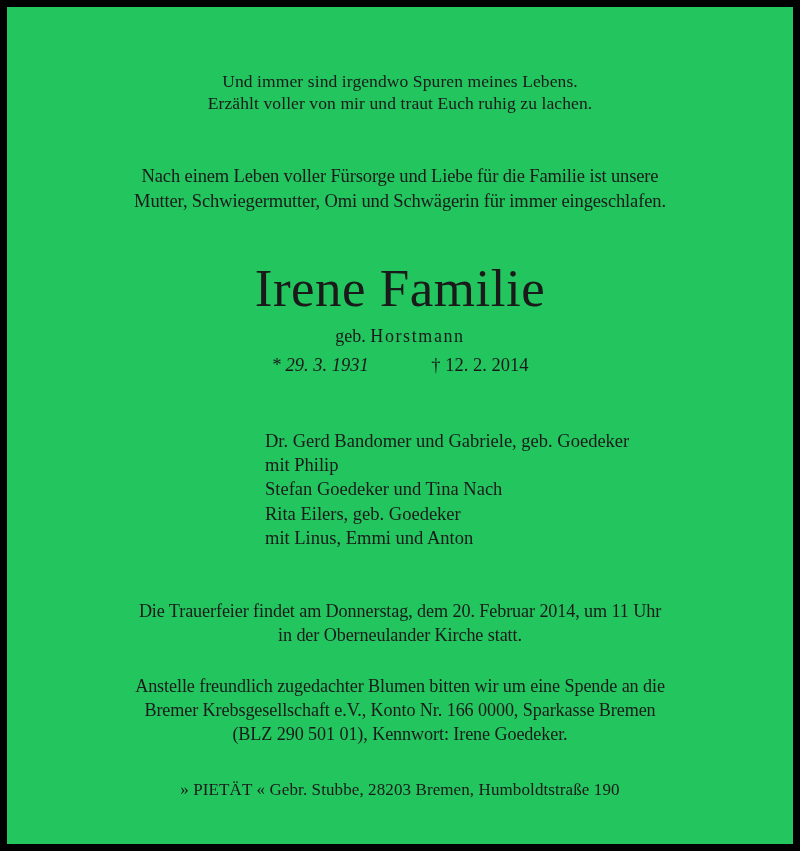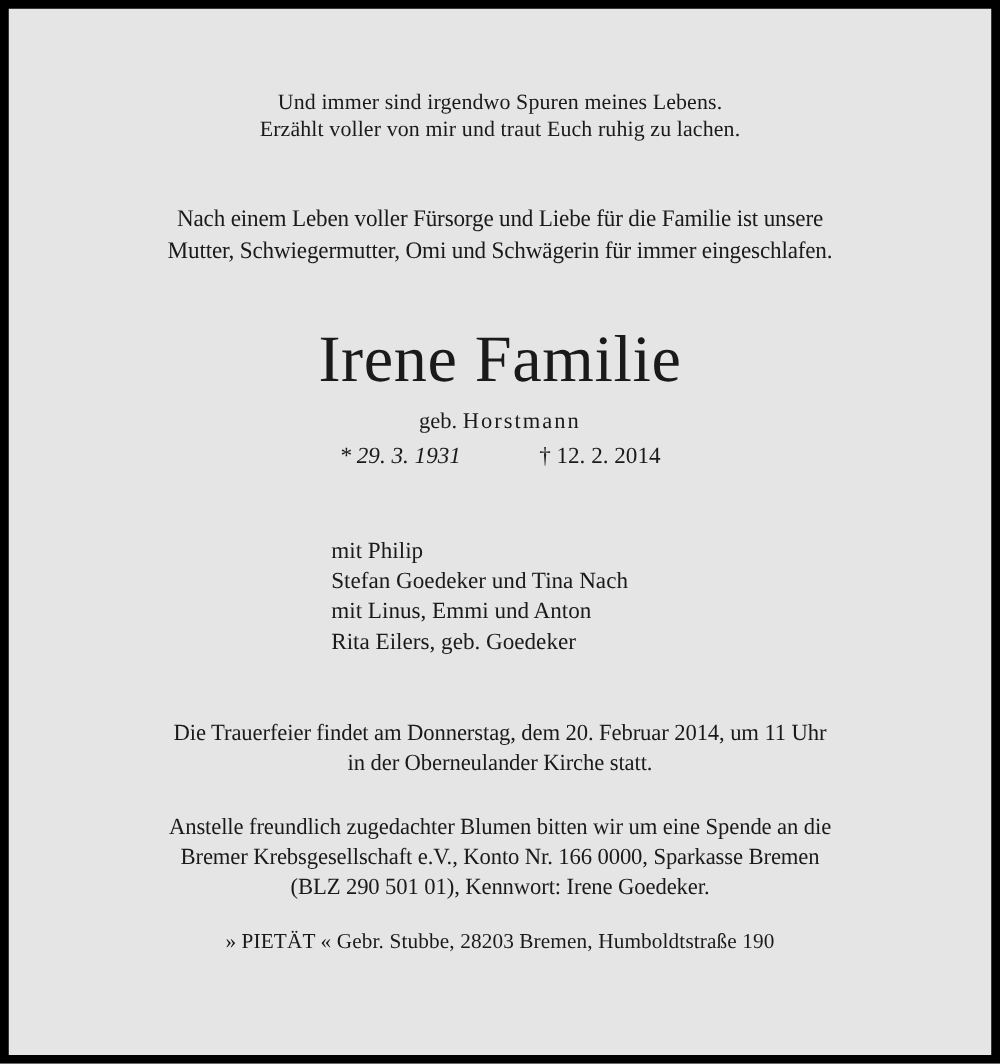--- a/index.html
+++ b/index.html
@@ -5,21 +5,21 @@
   html, body {
     margin: 0;
     padding: 0;
     background: #ffffff;
   }
   .notice {
     position: relative;
     width: 800px;
     height: 851px;
     box-sizing: border-box;
-    background: #e5e5e5;
+    background: #22c55e;
     border: 7px solid #000000;
     font-family: "Liberation Serif", "DejaVu Serif", serif;
     color: #1a1a1a;
     overflow: hidden;
   }
   .inner {
     position: relative;
     width: 100%;
     height: 100%;
     box-sizing: border-box;
@@ -103,21 +103,21 @@
     font-size: 18.5px;
     line-height: 24px;
     letter-spacing: -0.1px;
     transform: scaleX(0.98);
   }
   .donation div { white-space: nowrap; }
 
   
   .footer {
     text-align: center;
-    margin-top: 20px;
+    margin-top: 33px;
     font-size: 17px;
     line-height: 21px;
     letter-spacing: 0.1px;
   }
   .footer div { white-space: nowrap; }
 </style>
 </head>
 <body>
 
 <div class="notice">
@@ -145,24 +145,25 @@
           <span>29. 3. 1931</span>
         </span>
         <span class="date-death">
           <span>†</span>
           <span>12. 2. 2014</span>
         </span>
       </div>
     </div>
 
     <div class="family">
+      <div>Dr. Gerd Bandomer und Gabriele, geb. Goedeker</div>
       <div>mit Philip</div>
       <div>Stefan Goedeker und Tina Nach</div>
+      <div>Rita Eilers, geb. Goedeker</div>
       <div>mit Linus, Emmi und Anton</div>
-      <div>Rita Eilers, geb. Goedeker</div>
     </div>
 
     <div class="service">
       <div>Die Trauerfeier findet am Donnerstag, dem 20. Februar 2014, um 11 Uhr</div>
       <div>in der Oberneulander Kirche statt.</div>
     </div>
 
     <div class="donation">
       <div>Anstelle freundlich zugedachter Blumen bitten wir um eine Spende an die</div>
       <div>Bremer Krebsgesellschaft e.V., Konto Nr. 166 0000, Sparkasse Bremen</div>

